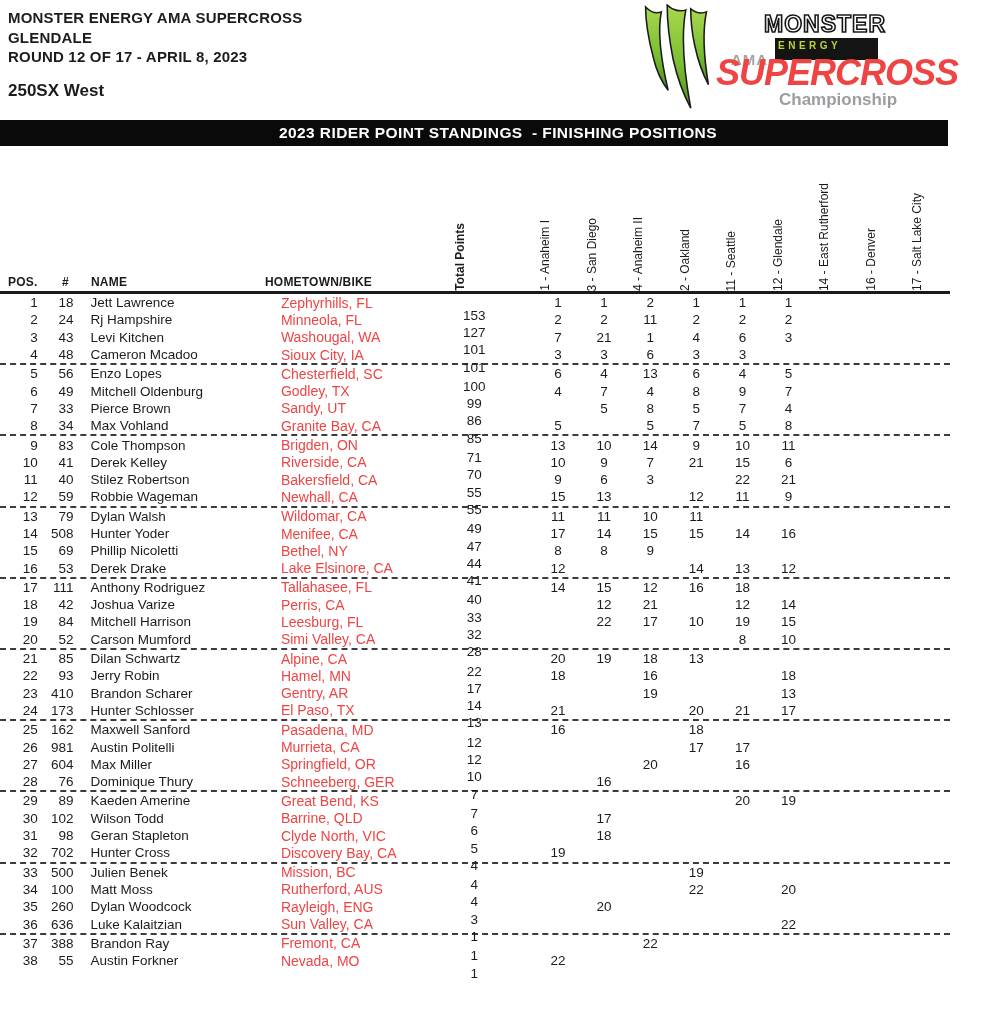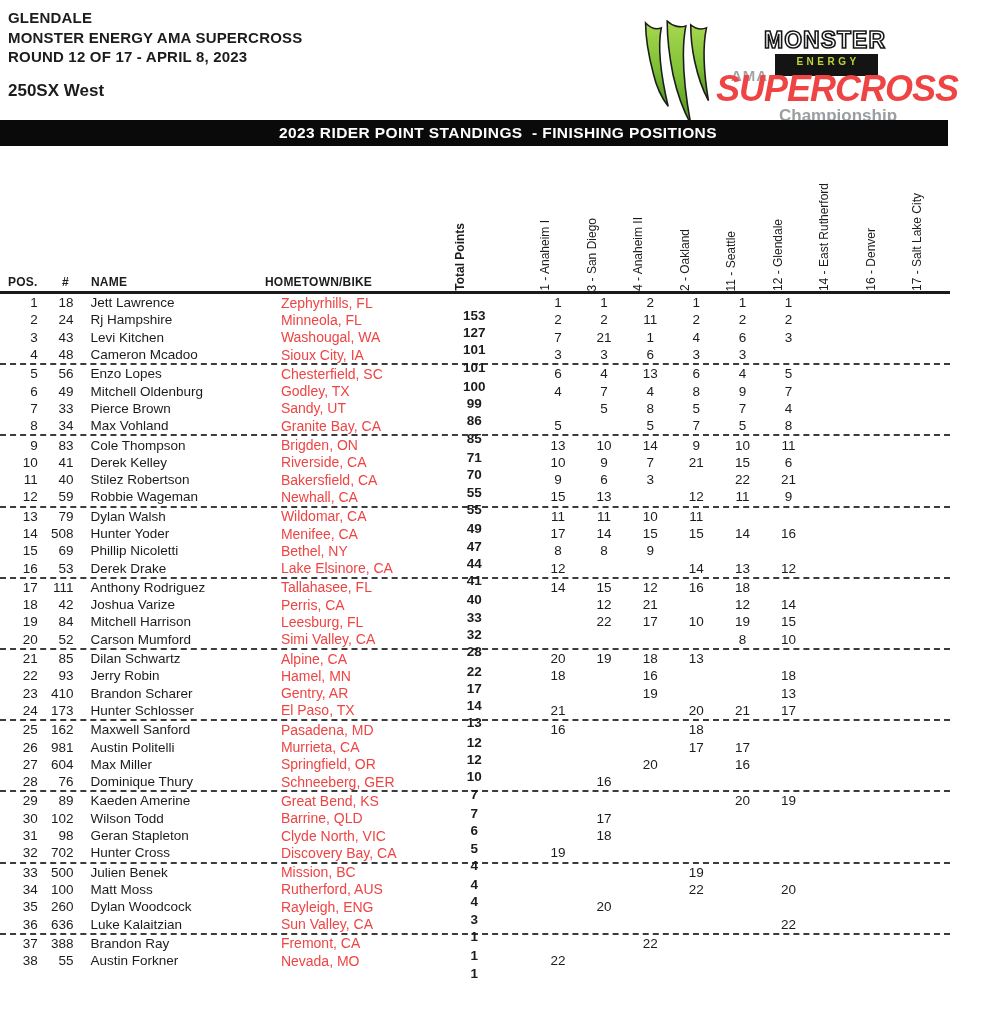--- a/index.html
+++ b/index.html
@@ -6,29 +6,29 @@
   .page {
     position:relative; width:984px; height:1024px; background:#fff;
     font-family:"Liberation Sans", sans-serif; color:#1c1c1c; overflow:hidden;
   }
   
   .event-info { position:absolute; left:8px; top:8px; }
   .event-line { font-weight:bold; font-size:15px; line-height:19.5px; letter-spacing:.2px; }
   .event-class { font-weight:bold; font-size:17px; line-height:22px; margin-top:13px; }
 
   
-  .logo { position:absolute; left:628px; top:18px; width:340px; height:114px; }
+  .logo { position:absolute; left:628px; top:2px; width:340px; height:114px; }
   .claw { position:absolute; left:12px; top:2px; width:74px; height:108px; }
   .monster-word {
     position:absolute; left:122px; top:10px; width:150px; text-align:center;
     font-size:23px; font-weight:900; letter-spacing:1px; color:#fff;
     -webkit-text-stroke:1.6px #151515; line-height:24px;
   }
   .energy-word {
-    position:absolute; left:147px; top:36px; width:100px; text-align:center;
+    position:absolute; left:147px; top:36px; width:100px; 
     background:#141414; color:#b9d437; font-size:10px; font-weight:bold;
     letter-spacing:3.5px; padding:2px 0 9px 3px;
   }
   .ama-word { position:absolute; left:103px; top:49px; font-size:15px; font-weight:bold; color:#a1a4a7; letter-spacing:1px; }
   .supercross-word {
     position:absolute; left:84px; top:52px; width:250px; text-align:center;
     font-size:36px; font-weight:900; font-style:italic; letter-spacing:-1px;
     color:#ef4444; line-height:38px; white-space:nowrap;
   }
   .championship-word { position:absolute; left:120px; top:88px; width:180px; text-align:center; font-size:17px; font-weight:bold; color:#9b9ea1; }
@@ -52,32 +52,32 @@
 
   
   .table-body { position:absolute; left:0; top:294px; width:950px; }
   .group { border-bottom:2px dashed #3c3c3c; }
   .group:last-child { border-bottom:none; }
   .row { display:flex; height:17.3px; align-items:center; font-size:13.5px; }
   .c-pos   { width:38px;  text-align:right; }
   .c-num   { width:36px;  text-align:right; }
   .c-name  { width:192px; padding-left:17px; white-space:nowrap; }
   .c-home  { width:164px; font-size:14px; color:#ef4444; white-space:nowrap; }
-  .c-total { width:62px;  text-align:center; font-weight:bold;margin-top:25px; }
+  .c-total { width:62px;  text-align:center; font-weight:normal;margin-top:25px; }
   .c-spacer{ width:30px; }
   .c-race  { width:46.5px; text-align:center; }
 </style>
 </head>
 <body>
 
 <div class="page">
 
   <div class="event-info">
+    <div class="event-line">MONSTER ENERGY AMA SUPERCROSS</div>
     <div class="event-line">GLENDALE</div>
-    <div class="event-line">MONSTER ENERGY AMA SUPERCROSS</div>
     <div class="event-line">ROUND 12 OF 17 - APRIL 8, 2023</div>
     <div class="event-class">250SX West</div>
   </div>
 
   <div class="logo">
     <svg class="claw" viewBox="0 0 70 110" xmlns="http://www.w3.org/2000/svg">
       <defs>
         <linearGradient id="clawg" x1="0" y1="0" x2="0" y2="1">
           <stop offset="0" stop-color="#a8d84e"></stop>
           <stop offset="0.55" stop-color="#7dbf34"></stop>

